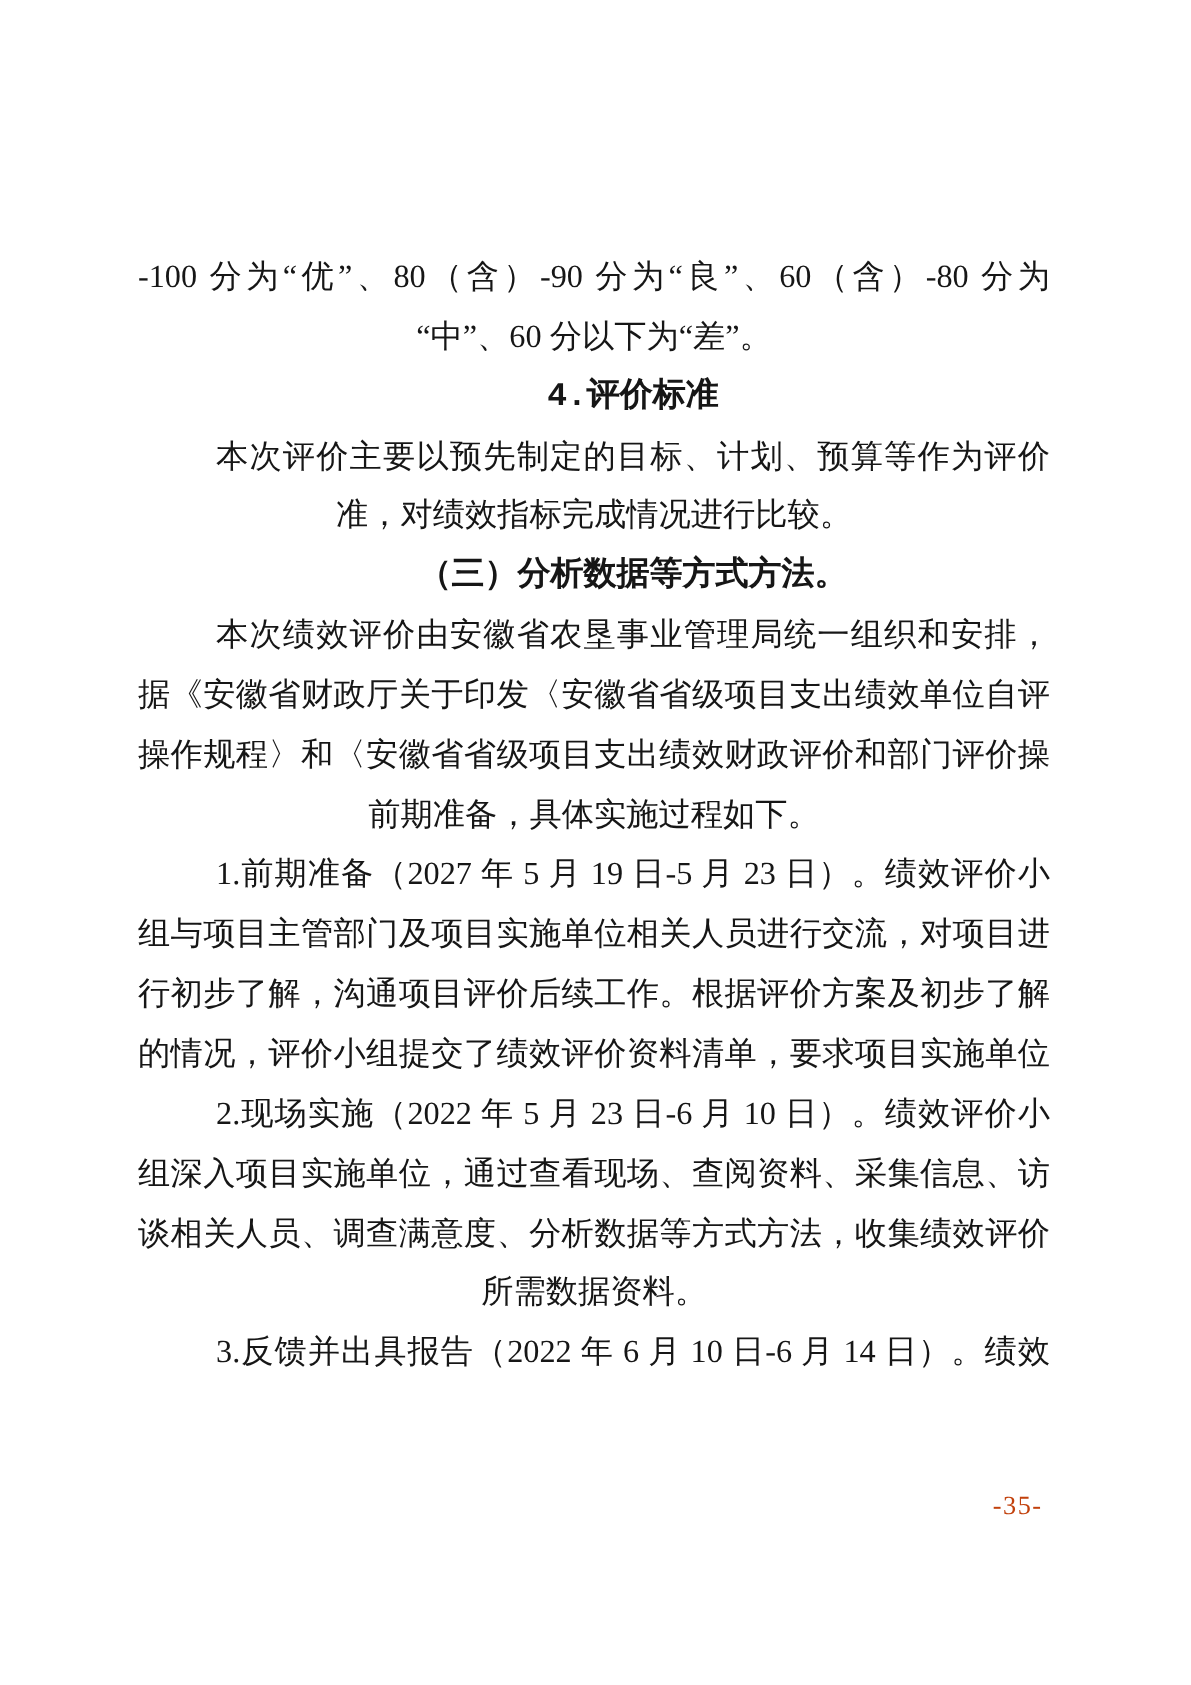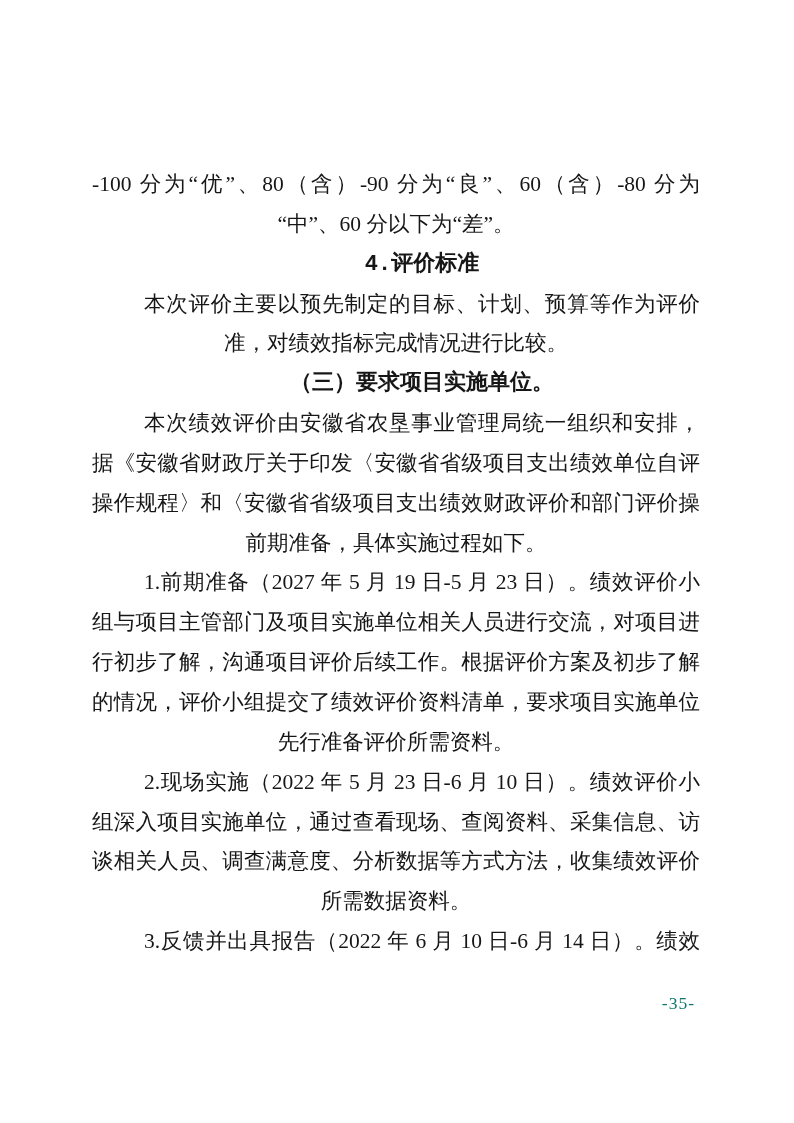--- a/index.html
+++ b/index.html
@@ -45,43 +45,42 @@
     font-weight: 700;
     font-size: 22px;
   }
   .page-number {
     position: absolute;
     top: 991px;
     right: 99px;
     font-size: 17.5px;
     line-height: 24px;
     letter-spacing: 1px;
-    color: #0f766e;
+    color: #c2410c;
   }
 </style>
 </head>
 <body>
 
 <div class="page">
   <div class="body-text" id="body-text">
       <div class="line fill">-100 分为“优”、80（含）-90 分为“良”、60（含）-80 分为</div>
       <div class="line">“中”、60 分以下为“差”。</div>
       <div class="line heading indent">4.评价标准</div>
       <div class="line indent fill">本次评价主要以预先制定的目标、计划、预算等作为评价标</div>
       <div class="line">准，对绩效指标完成情况进行比较。</div>
-      <div class="line heading indent">（三）要求项目实施单位。</div>
+      <div class="line heading indent">（三）分析数据等方式方法。</div>
       <div class="line indent fill">本次绩效评价由安徽省农垦事业管理局统一组织和安排，根</div>
       <div class="line fill">据《安徽省财政厅关于印发〈安徽省省级项目支出绩效单位自评</div>
       <div class="line fill">操作规程〉和〈安徽省省级项目支出绩效财政评价和部门评价操</div>
       <div class="line">前期准备，具体实施过程如下。</div>
       <div class="line indent fill">1.前期准备（2027 年 5 月 19 日-5 月 23 日）。绩效评价小</div>
       <div class="line fill">组与项目主管部门及项目实施单位相关人员进行交流，对项目进</div>
       <div class="line fill">行初步了解，沟通项目评价后续工作。根据评价方案及初步了解</div>
       <div class="line fill">的情况，评价小组提交了绩效评价资料清单，要求项目实施单位</div>
-      <div class="line">先行准备评价所需资料。</div>
       <div class="line indent fill">2.现场实施（2022 年 5 月 23 日-6 月 10 日）。绩效评价小</div>
       <div class="line fill">组深入项目实施单位，通过查看现场、查阅资料、采集信息、访</div>
       <div class="line fill">谈相关人员、调查满意度、分析数据等方式方法，收集绩效评价</div>
       <div class="line">所需数据资料。</div>
       <div class="line indent fill">3.反馈并出具报告（2022 年 6 月 10 日-6 月 14 日）。绩效</div>
     </div>
   <div class="page-number">-35-</div>
 </div>
 
 </body></html>

